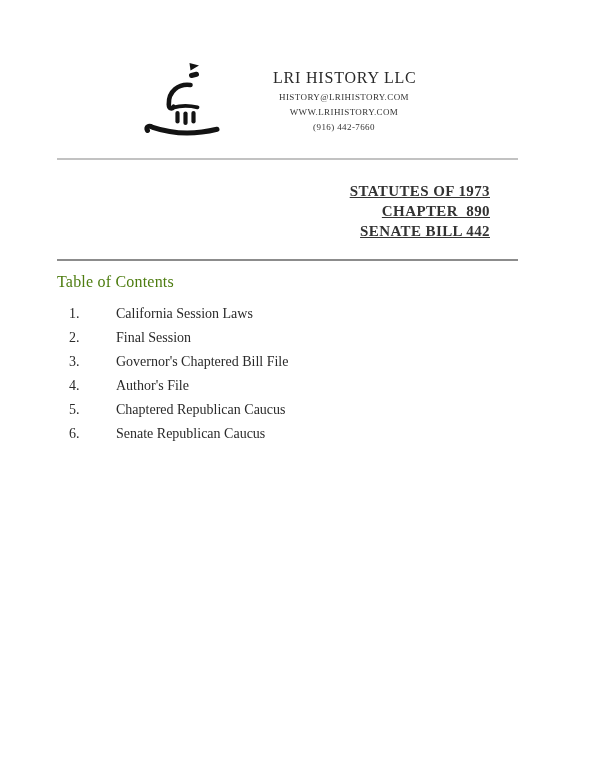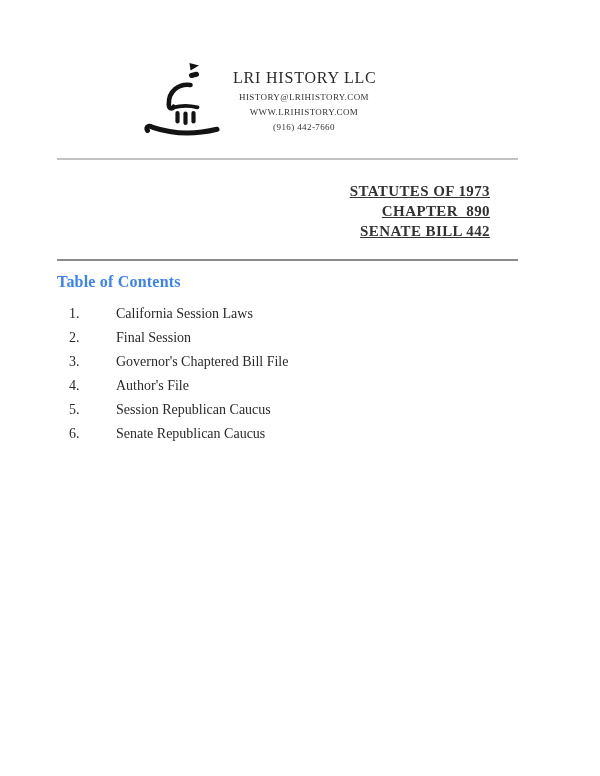--- a/index.html
+++ b/index.html
@@ -7,21 +7,21 @@
     width: 600px; height: 776px;
     background: #ffffff;
     font-family: "Liberation Serif", "DejaVu Serif", serif;
     color: #222222;
     position: relative;
     overflow: hidden;
   }
   .page { position: absolute; inset: 0; background: #ffffff; }
 
   
-  .header { position: absolute; top: 60px; left: 139px; display: flex; }
+  .header { position: absolute; top: 60px; left: 139px; display: flex; gap: 40px; }
   .logo { width: 88px; height: 82px; flex: 0 0 auto; }
   .company { margin-left: 6px; padding-top: 9px; width: 142px; text-align: center; }
   .company-name {
     font-size: 16px; letter-spacing: 0.8px; white-space: nowrap;
     color: #2a2a2a; font-weight: 400;
   }
   .contact-line {
     font-size: 9px; letter-spacing: 0.4px; margin-top: 5px;
     white-space: nowrap; color: #333333;
   }
@@ -35,21 +35,21 @@
   .case-block {
     position: absolute; top: 181px; right: 110px;
     text-align: right; font-weight: bold; font-size: 15px;
     line-height: 20px; color: #333333; letter-spacing: 0.4px;
   }
   .case-line { white-space: pre; text-decoration: underline; }
 
   
   .toc-heading {
     position: absolute; top: 273px; left: 57px;
-    font-size: 16px; font-weight: bold; color: #3b82f6; letter-spacing: 0.2px;
+    font-size: 16px; font-weight: normal; color: #4d7c0f; letter-spacing: 0.2px;
   }
   .toc-list { position: absolute; top: 306px; left: 69px; }
   .toc-item { display: flex; margin-bottom: 9px; font-size: 14px; line-height: 15px; color: #2a2a2a; }
   .toc-num { width: 21px; flex: 0 0 auto; }
   .toc-label { white-space: nowrap; margin-left: 26px; }
 
   .stroke { fill: none; stroke: #131313; stroke-linecap: round; stroke-linejoin: round; }
 </style>
 </head>
 <body>
@@ -105,21 +105,21 @@
     <div class="toc-item">
       <span class="toc-num">3.</span>
       <span class="toc-label">Governor's Chaptered Bill File</span>
     </div>
     <div class="toc-item">
       <span class="toc-num">4.</span>
       <span class="toc-label">Author's File</span>
     </div>
     <div class="toc-item">
       <span class="toc-num">5.</span>
-      <span class="toc-label">Session Republican Caucus</span>
+      <span class="toc-label">Chaptered Republican Caucus</span>
     </div>
     <div class="toc-item">
       <span class="toc-num">6.</span>
       <span class="toc-label">Senate Republican Caucus</span>
     </div>
   </div>
 
 </div>
 
 </body></html>

